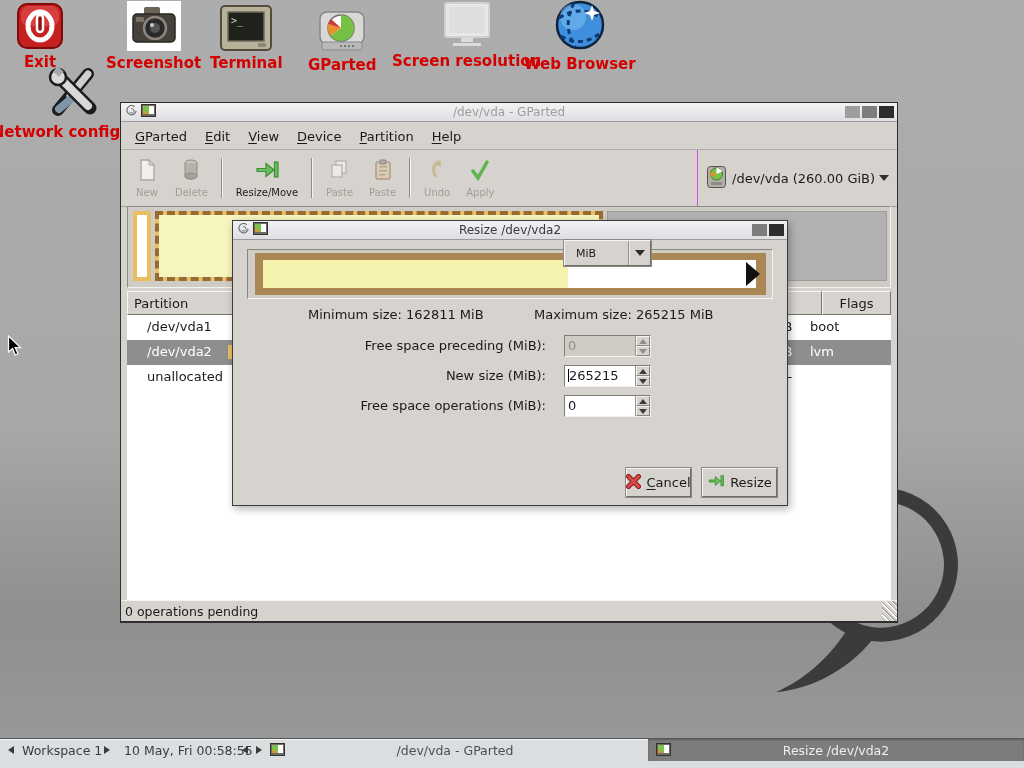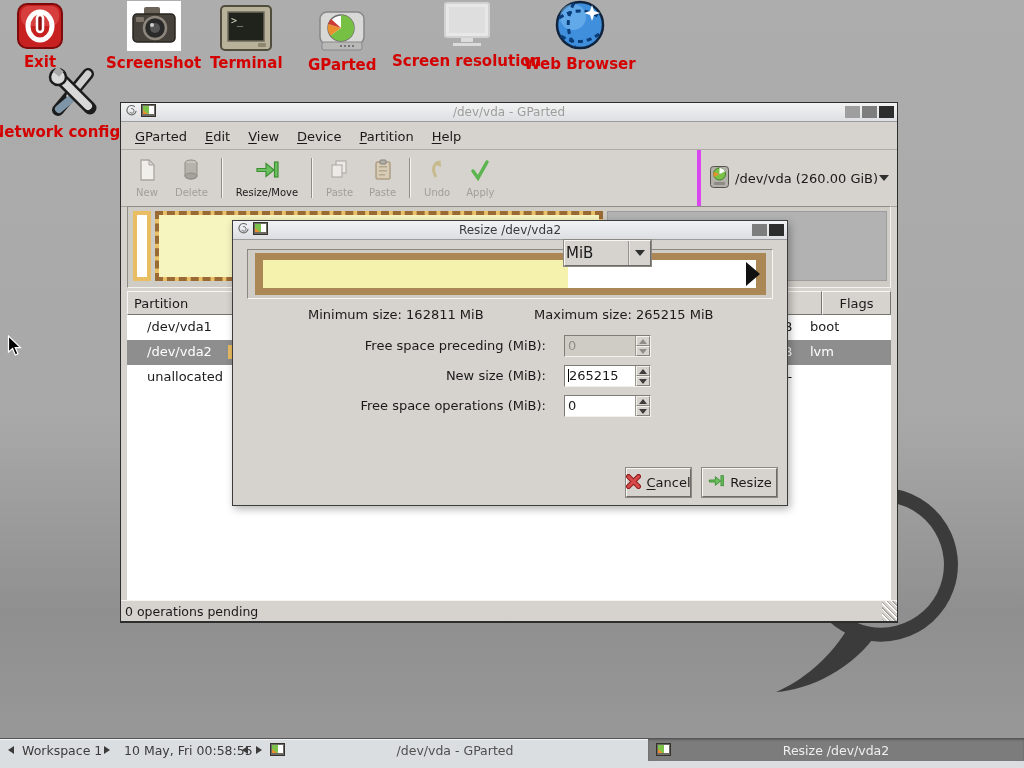--- a/index.html
+++ b/index.html
@@ -35,21 +35,21 @@
   .mn { text-decoration:underline; text-underline-offset:2px; }
 
   #toolbar { position:absolute; left:0; top:47px; width:100%; height:57px; display:flex;
     align-items:center; padding-left:6px; border-bottom:1px solid #a5a29d; }
   .tbtn { display:flex; flex-direction:column; align-items:center; justify-content:center;
     padding:2px 8px 1px; gap:1px; }
   .tbtn .tlabel { font-size:10px; color:#a19d97; line-height:14px; white-space:nowrap; }
   .tbtn.enabled .tlabel { color:#1a1a1a; }
   .tsep { width:2px; height:40px; margin:0 5px; border-left:1px solid #918e89; border-right:1px solid #f4f3f0; }
   #device-area { position:absolute; right:0; top:0; height:56px; width:200px;
-    border-left:4px solid #d946ef; display:flex; align-items:center; padding-left:9px; }
+    border-left:1px solid #d946ef; display:flex; align-items:center; padding-left:9px; }
   #device-label { font-size:13px; margin-left:6px; white-space:nowrap; }
   .drop-arrow { width:0; height:0; border-left:5px solid transparent; border-right:5px solid transparent;
     border-top:6px solid #2f2f2f; }
   #device-arrow { position:absolute; right:8px; top:25px; }
 
   
   #pt-visual { position:absolute; left:6px; top:103px; width:764px; height:82px;
     background:#cfccc6; border:1px solid; border-color:#8f8c87 #f3f2ef #f3f2ef #8f8c87; }
   #seg-vda1 { position:absolute; left:5px; top:4px; width:18px; height:70px;
     border:4px solid #e9bd62; background:#ffffff; }
@@ -107,21 +107,21 @@
   .arr-up { width:0; height:0; border-left:4px solid transparent; border-right:4px solid transparent;
     border-bottom:5px solid #3c3c3c; }
   .arr-dn { width:0; height:0; border-left:4px solid transparent; border-right:4px solid transparent;
     border-top:5px solid #3c3c3c; }
   .caret { display:inline-block; width:1px; height:13px; background:#000; vertical-align:-2px; }
 
   #row-f1 { top:114px; } #row-f2 { top:144px; } #row-f3 { top:174px; } #row-align { top:203px; }
   #align-combo { position:absolute; left:331px; width:87px; height:26px; display:flex; align-items:center;
     background:#d6d3ce; border:1px solid; border-color:#f7f6f3 #6f6c67 #6f6c67 #f7f6f3;
     box-shadow:0 0 0 1px #8c8984; }
-  #align-combo .cval { flex:1; padding-left:1px; font-size:15px; }
+  #align-combo .cval { flex:1; padding-left:11px; font-size:11px; }
   #align-combo .cArr { width:22px; height:100%; display:flex; align-items:center; justify-content:center;
     border-left:2px groove #e8e7e4; }
 
   .dlg-btn { position:absolute; top:247px; height:29px; display:flex; align-items:center; justify-content:center;
     gap:5px; background:#d6d3ce; border:1px solid; border-color:#f7f6f3 #6f6c67 #6f6c67 #f7f6f3;
     box-shadow:0 0 0 1px #8c8984; font-size:13px; }
   #btn-cancel { left:393px; width:65px; }
   #btn-resize { left:469px; width:75px; }
 
   

